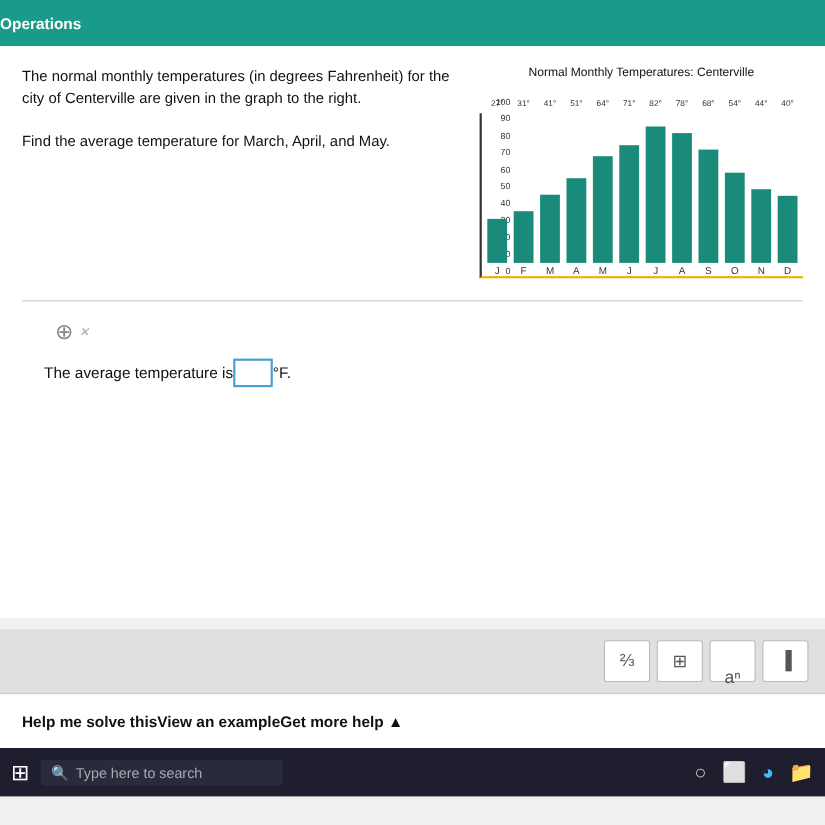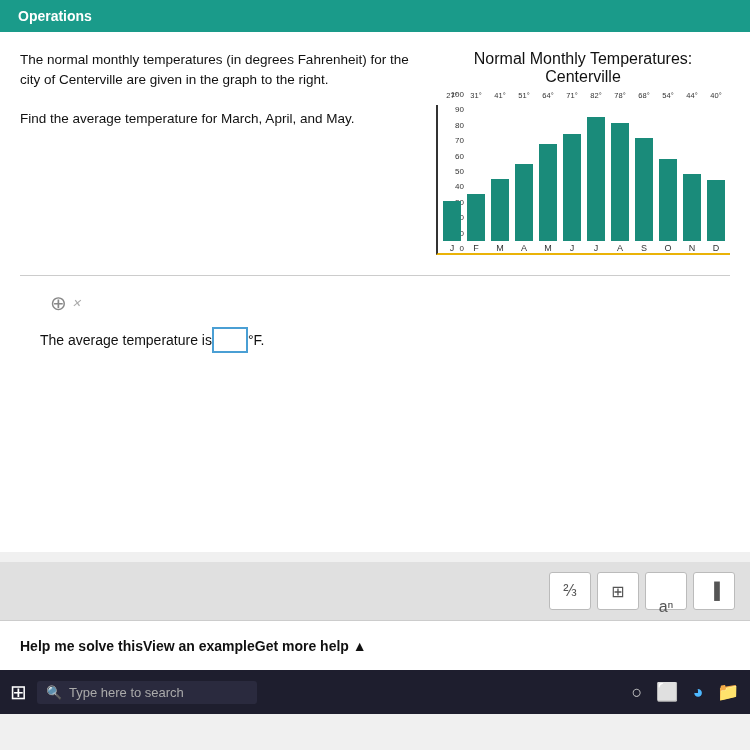--- a/index.html
+++ b/index.html
@@ -15,25 +15,25 @@
     .main-container {
       width: 750px;
       height: 750px;
       background: #f0f0f0;
       position: relative;
     }
 
     
     .top-bar {
       background: #1a9b8a;
-      height: 32px;
+      height: 42px;
       width: 100%;
       display: flex;
       align-items: center;
-      padding-left: 18px;
+      padding-left: 0;
     }
     .top-bar-title {
       color: white;
       font-size: 14px;
       font-weight: bold;
     }
 
     
     .content-area {
       background: white;
@@ -63,23 +63,23 @@
     }
 
     
     .chart-container {
       flex: 1;
       position: relative;
     }
 
     .chart-title {
       text-align: center;
-      font-size: 16px;
-      color: #111;
-      margin-bottom: 4px;
+      font-size: 11px;
+      color: #111;
+      margin-bottom: 16px;
     }
 
     .y-axis {
       position: absolute;
       left: 0;
       bottom: 0;
       top: 0;
       width: 30px;
       display: flex;
       flex-direction: column-reverse;

